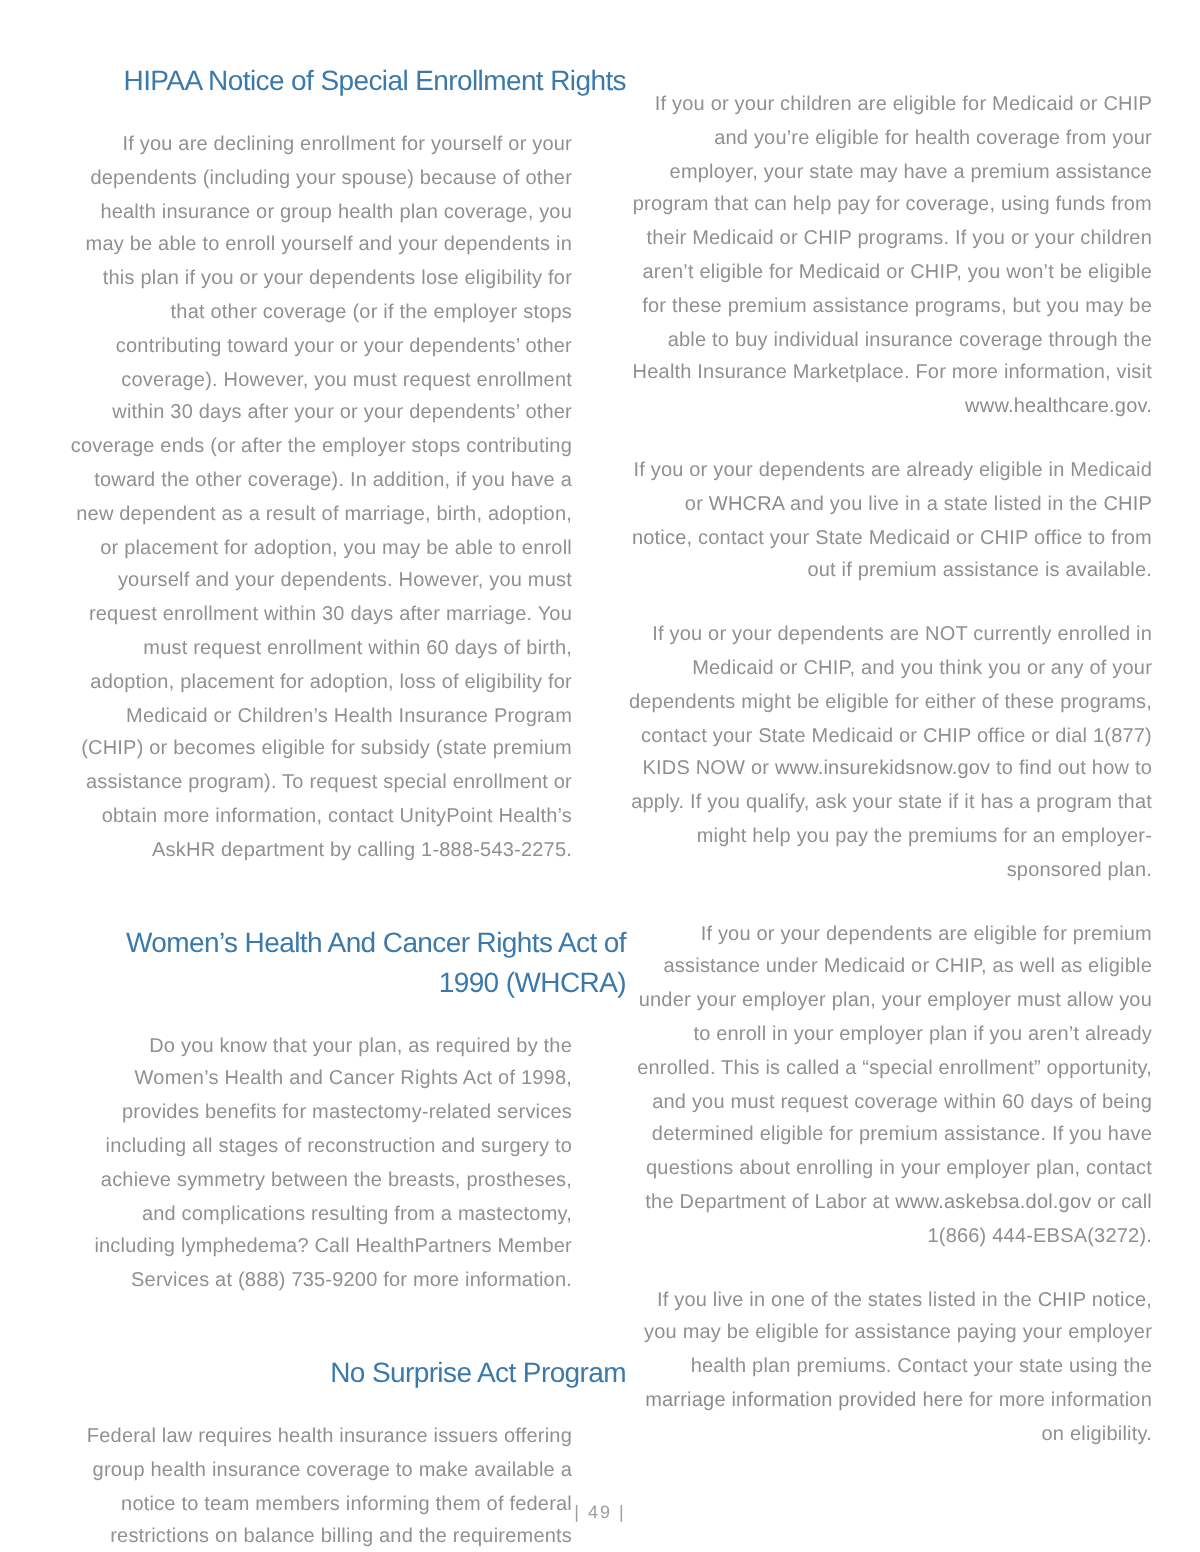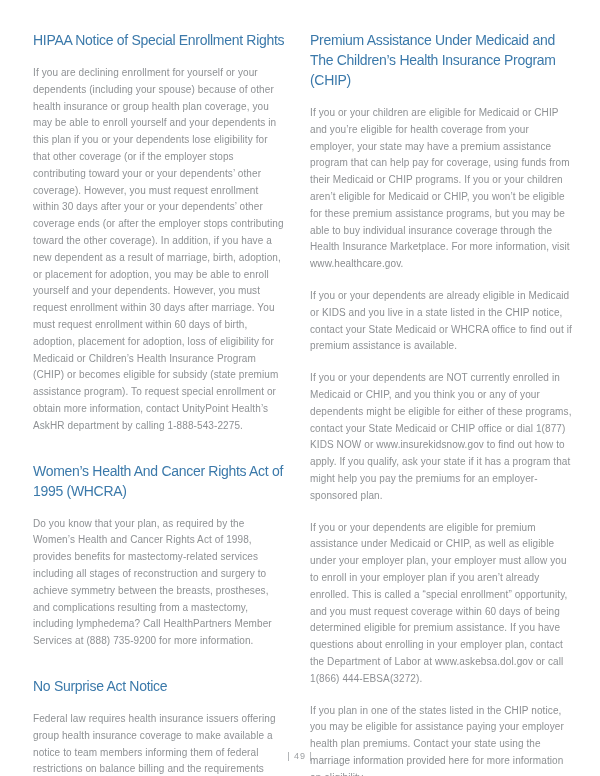--- a/index.html
+++ b/index.html
@@ -7,21 +7,21 @@
     position: relative;
     width: 600px;
     height: 776px;
     background: #ffffff;
     font-family: "Liberation Sans", "DejaVu Sans", sans-serif;
     overflow: hidden;
   }
   .col { position: absolute; top: 30px; }
   .col.left  { left: 33px;  width: 253px; }
   .col.right { left: 310px; width: 266px; }
-  section { margin: 0 0 26px 0; }
+  section { margin: 0 0 26px 0; text-align: right; }
   .heading {
     margin: 0 0 7px 0;
     font-size: 14px;
     line-height: 20px;
     font-weight: normal;
     letter-spacing: -0.3px;
     color: #3b79aa;
     width: 280px;
     max-width: 280px;
   }
@@ -54,39 +54,38 @@
 <div class="page">
 
   <div class="col left">
 
     <section>
       <h2 class="heading">HIPAA Notice of Special Enrollment Rights</h2>
       <p class="body"><span>If you are declining enrollment for yourself or your dependents (including your spouse) because of other health insurance or group health plan coverage, you may be able to enroll yourself and your dependents in this plan if you or your dependents lose eligibility for that other coverage (or if the employer stops contributing toward your or your dependents’ other coverage). However, you must request enrollment within 30 days after your or your dependents’ other coverage ends (or after the employer stops contributing toward the other coverage). In addition, if you have a new dependent as a result of marriage, birth, adoption, or placement for adoption, you may be able to enroll yourself and your dependents. However, you must request enrollment within 30 days after marriage. You must request enrollment within 60 days of birth, adoption, placement for adoption, loss of eligibility for Medicaid or Children’s Health Insurance Program (CHIP) or becomes eligible for subsidy (state premium assistance program). To request special enrollment or obtain more information, contact UnityPoint Health’s AskHR department by calling 1-888-543-2275.</span></p>
     </section>
 
     <section>
-      <h2 class="heading">Women’s Health And Cancer Rights Act of 1995 (WHCRA)</h2>
+      <h2 class="heading">Women’s Health And Cancer Rights Act of 1990 (WHCRA)</h2>
       <p class="body"><span>Do you know that your plan, as required by the Women’s Health and Cancer Rights Act of 1998, provides benefits for mastectomy-related services including all stages of reconstruction and surgery to achieve symmetry between the breasts, prostheses, and complications resulting from a mastectomy, including lymphedema? Call HealthPartners Member Services at (888) 735-9200 for more information.</span></p>
     </section>
 
     <section>
-      <h2 class="heading">No Surprise Act Notice</h2>
+      <h2 class="heading">No Surprise Act Program</h2>
       <p class="body"><span>Federal law requires health insurance issuers offering group health insurance coverage to make available a notice to team members informing them of federal restrictions on balance billing and the requirements under Code 9816, ERISA section 716, and PHS Act second 2799A-1. The </span></p>
     </section>
 
   </div>
 
   <div class="col right">
 
     <section>
-      <h2 class="heading">Premium Assistance Under Medicaid and The Children’s Health Insurance Program (CHIP)</h2>
       <p class="body"><span>If you or your children are eligible for Medicaid or CHIP and you’re eligible for health coverage from your employer, your state may have a premium assistance program that can help pay for coverage, using funds from their Medicaid or CHIP programs. If you or your children aren’t eligible for Medicaid or CHIP, you won’t be eligible for these premium assistance programs, but you may be able to buy individual insurance coverage through the Health Insurance Marketplace. For more information, visit </span><span class="link">www.healthcare.gov</span><span>.</span></p>
-      <p class="body"><span>If you or your dependents are already eligible in Medicaid or </span><span class="link">KIDS</span><span> and you live in a state listed in the </span><span class="link">CHIP notice</span><span>, contact your State Medicaid or WHCRA office to find out if premium assistance is available.</span></p>
+      <p class="body"><span>If you or your dependents are already eligible in Medicaid or </span><span class="link">WHCRA</span><span> and you live in a state listed in the </span><span class="link">CHIP notice</span><span>, contact your State Medicaid or CHIP office to from out if premium assistance is available.</span></p>
       <p class="body"><span>If you or your dependents are NOT currently enrolled in Medicaid or CHIP, and you think you or any of your dependents might be eligible for either of these programs, contact your State Medicaid or CHIP office or dial 1(877) KIDS NOW or </span><span class="link">www.insurekidsnow.gov</span><span> to find out how to apply. If you qualify, ask your state if it has a program that might help you pay the premiums for an employer-sponsored plan.</span></p>
       <p class="body"><span>If you or your dependents are eligible for premium assistance under Medicaid or CHIP, as well as eligible under your employer plan, your employer must allow you to enroll in your employer plan if you aren’t already enrolled. This is called a “special enrollment” opportunity, and you must request coverage within 60 days of being determined eligible for premium assistance. If you have questions about enrolling in your employer plan, contact the Department of Labor at </span><span class="link">www.askebsa.dol.gov</span><span> or call 1(866) 444-EBSA(3272).</span></p>
-      <p class="body"><span>If you plan in one of the states listed in the </span><span class="link">CHIP notice</span><span>, you may be eligible for assistance paying your employer health plan premiums. Contact your state using the </span><span class="link">marriage information provided here</span><span> for more information on eligibility.</span></p>
+      <p class="body"><span>If you live in one of the states listed in the </span><span class="link">CHIP notice</span><span>, you may be eligible for assistance paying your employer health plan premiums. Contact your state using the </span><span class="link">marriage information provided here</span><span> for more information on eligibility.</span></p>
     </section>
 
   </div>
 
   <div class="footer">| 49 |</div>
 
 </div>
 
 </body></html>

